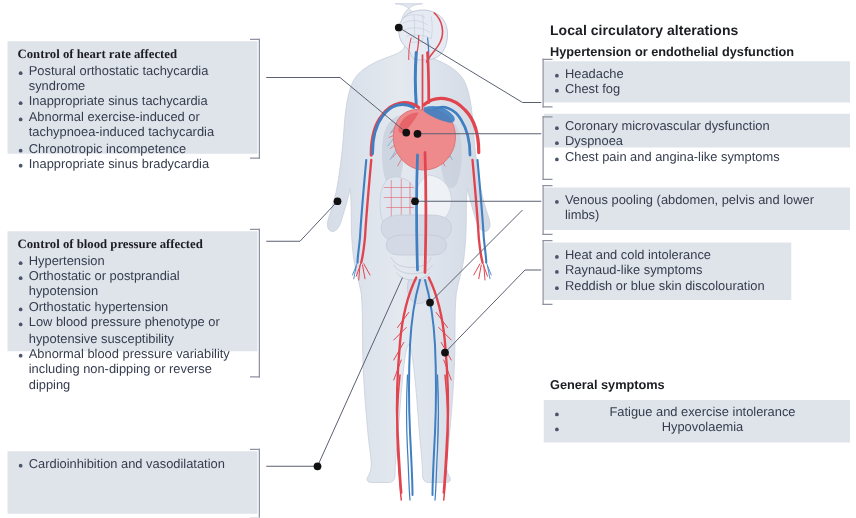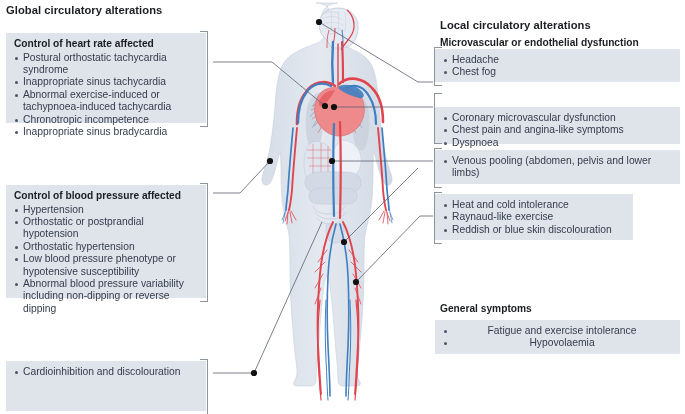--- a/index.html
+++ b/index.html
@@ -52,20 +52,21 @@
     box-sizing: border-box;
     padding: 5px 8px 6px 8px;
   }
   .box-title {
     font-weight: bold;
     font-size: 10.2px;
     color: #1b1d22;
     line-height: 12.5px;
     margin-bottom: 1px;
     white-space: nowrap;
+    font-family: Liberation Serif, serif;
   }
   .bullet-list {
     list-style: none;
     margin: 0;
     padding: 0;
   }
   .bullet-list li {
     position: relative;
     padding-left: 9px;
     font-size: 10.3px;
@@ -96,26 +97,26 @@
     width: 7px;
   }
   .bracket-left {
     border-width: 1px 0 1px 1px;
     border-right: none;
     width: 7px;
   }
 
   
   #box-heart-rate   { left: 6px;  top: 33px;  width: 200px; height: 90px; }
-  #box-blood-press  { left: 6px;  top: 185px; width: 200px; height: 113px; }
+  #box-blood-press  { left: 6px;  top: 185px; width: 200px; height: 96px; }
   #box-syncope      { left: 6px;  top: 361px; width: 200px; height: 50px; }
 
   
   #box-headache     { left: 435px; top: 49px;  width: 245px; height: 33px; }
-  #box-coronary     { left: 435px; top: 107px;  width: 245px; height: 37px; }
+  #box-coronary     { left: 435px; top: 91px;  width: 245px; height: 27px; }
   #box-venous       { left: 435px; top: 150px; width: 245px; height: 34px; }
   #box-heat         { left: 435px; top: 194px; width: 198px; height: 46px; }
   #box-general      { left: 435px; top: 320px; width: 245px; height: 34px; text-align: center; }
 
   
   #connectors {
     position: absolute;
     left: 0; top: 0;
     width: 685px;
     height: 414px;
@@ -129,25 +130,24 @@
     top: 0px;
     width: 190px;
     height: 414px;
   }
 </style>
 </head>
 <body>
 
 <div id="figure-root">
 
-  <div class="section-heading" id="heading-global">Global circulatory alterations</div>
 
   <div class="section-heading" id="heading-local">Local circulatory alterations</div>
 
-  <div class="sub-heading" id="subheading-micro">Microvascular or endothelial dysfunction</div>
+  <div class="sub-heading" id="subheading-micro">Hypertension or endothelial dysfunction</div>
 
   <div class="sub-heading" id="heading-general">General symptoms</div>
 
   <svg id="body-figure" viewBox="0 0 190 414">
     <defs>
       <linearGradient id="bodyGrad" x1="0" y1="0" x2="1" y2="0">
         <stop offset="0%" stop-color="#d6dde7"></stop>
         <stop offset="45%" stop-color="#e4e9f0"></stop>
         <stop offset="100%" stop-color="#d2d9e4"></stop>
       </linearGradient>
@@ -369,53 +369,53 @@
       <li>Orthostatic or postprandial hypotension</li>
       <li>Orthostatic hypertension</li>
       <li>Low blood pressure phenotype or hypotensive susceptibility</li>
       <li>Abnormal blood pressure variability including non-dipping or reverse dipping</li>
     </ul>
   </div>
   <div class="bracket bracket-right" style="left:200px; top:183px; height:117px;"></div>
 
   <div class="info-box" id="box-syncope">
     <ul class="bullet-list">
-      <li>Cardioinhibition and discolouration</li>
+      <li>Cardioinhibition and vasodilatation</li>
     </ul>
   </div>
   <div class="bracket bracket-right" style="left:200px; top:359px; height:54px;"></div>
 
   <div class="info-box" id="box-headache">
     <ul class="bullet-list">
       <li>Headache</li>
       <li>Chest fog</li>
     </ul>
   </div>
   <div class="bracket bracket-left" style="left:434px; top:47px; height:37px;"></div>
 
   <div class="info-box" id="box-coronary">
     <ul class="bullet-list">
       <li>Coronary microvascular dysfunction</li>
+      <li>Dyspnoea</li>
       <li>Chest pain and angina-like symptoms</li>
-      <li>Dyspnoea</li>
     </ul>
   </div>
   <div class="bracket bracket-left" style="left:434px; top:93px; height:49px;"></div>
 
   <div class="info-box" id="box-venous">
     <ul class="bullet-list">
       <li>Venous pooling (abdomen, pelvis and lower limbs)</li>
     </ul>
   </div>
   <div class="bracket bracket-left" style="left:434px; top:148px; height:38px;"></div>
 
   <div class="info-box" id="box-heat">
     <ul class="bullet-list">
       <li>Heat and cold intolerance</li>
-      <li>Raynaud-like exercise</li>
+      <li>Raynaud-like symptoms</li>
       <li>Reddish or blue skin discolouration</li>
     </ul>
   </div>
   <div class="bracket bracket-left" style="left:434px; top:192px; height:50px;"></div>
 
   <div class="info-box" id="box-general">
     <ul class="bullet-list">
       <li>Fatigue and exercise intolerance</li>
       <li>Hypovolaemia</li>
     </ul>

